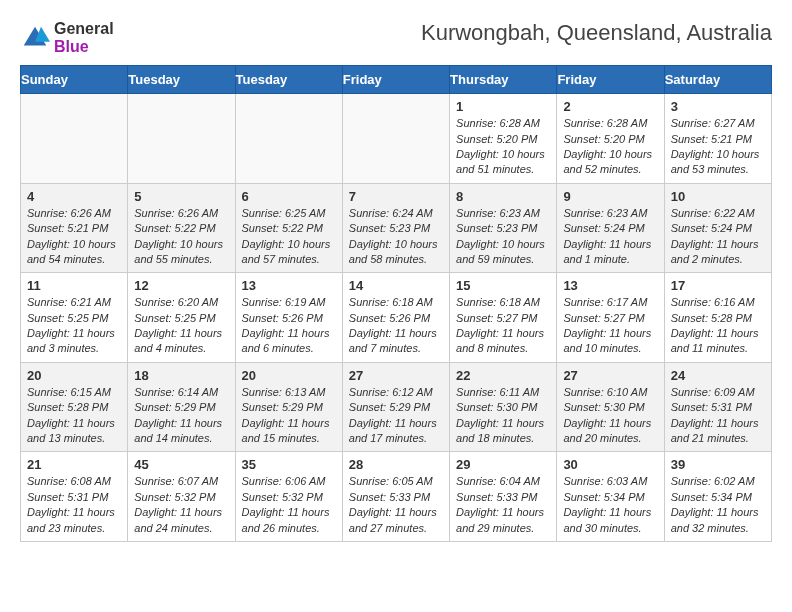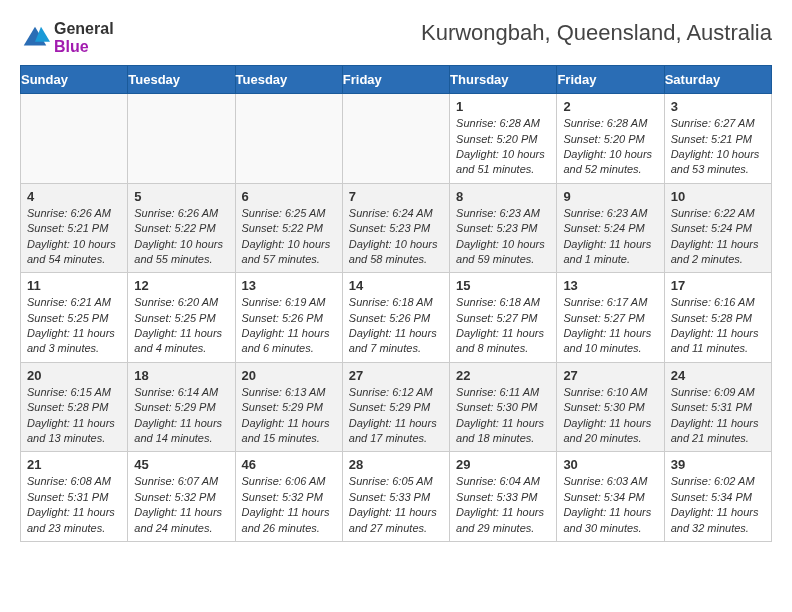--- a/index.html
+++ b/index.html
@@ -231,21 +231,21 @@
       <tr>
         <td>
           <span class="day-number">21</span>
           <div class="day-info">Sunrise: 6:08 AM<br>Sunset: 5:31 PM<br>Daylight: 11 hours<br>and 23 minutes.</div>
         </td>
         <td>
           <span class="day-number">45</span>
           <div class="day-info">Sunrise: 6:07 AM<br>Sunset: 5:32 PM<br>Daylight: 11 hours<br>and 24 minutes.</div>
         </td>
         <td>
-          <span class="day-number">46</span>
+          <span class="day-number">35</span>
           <div class="day-info">Sunrise: 6:06 AM<br>Sunset: 5:32 PM<br>Daylight: 11 hours<br>and 26 minutes.</div>
         </td>
         <td>
           <span class="day-number">28</span>
           <div class="day-info">Sunrise: 6:05 AM<br>Sunset: 5:33 PM<br>Daylight: 11 hours<br>and 27 minutes.</div>
         </td>
         <td>
           <span class="day-number">29</span>
           <div class="day-info">Sunrise: 6:04 AM<br>Sunset: 5:33 PM<br>Daylight: 11 hours<br>and 29 minutes.</div>
         </td>

